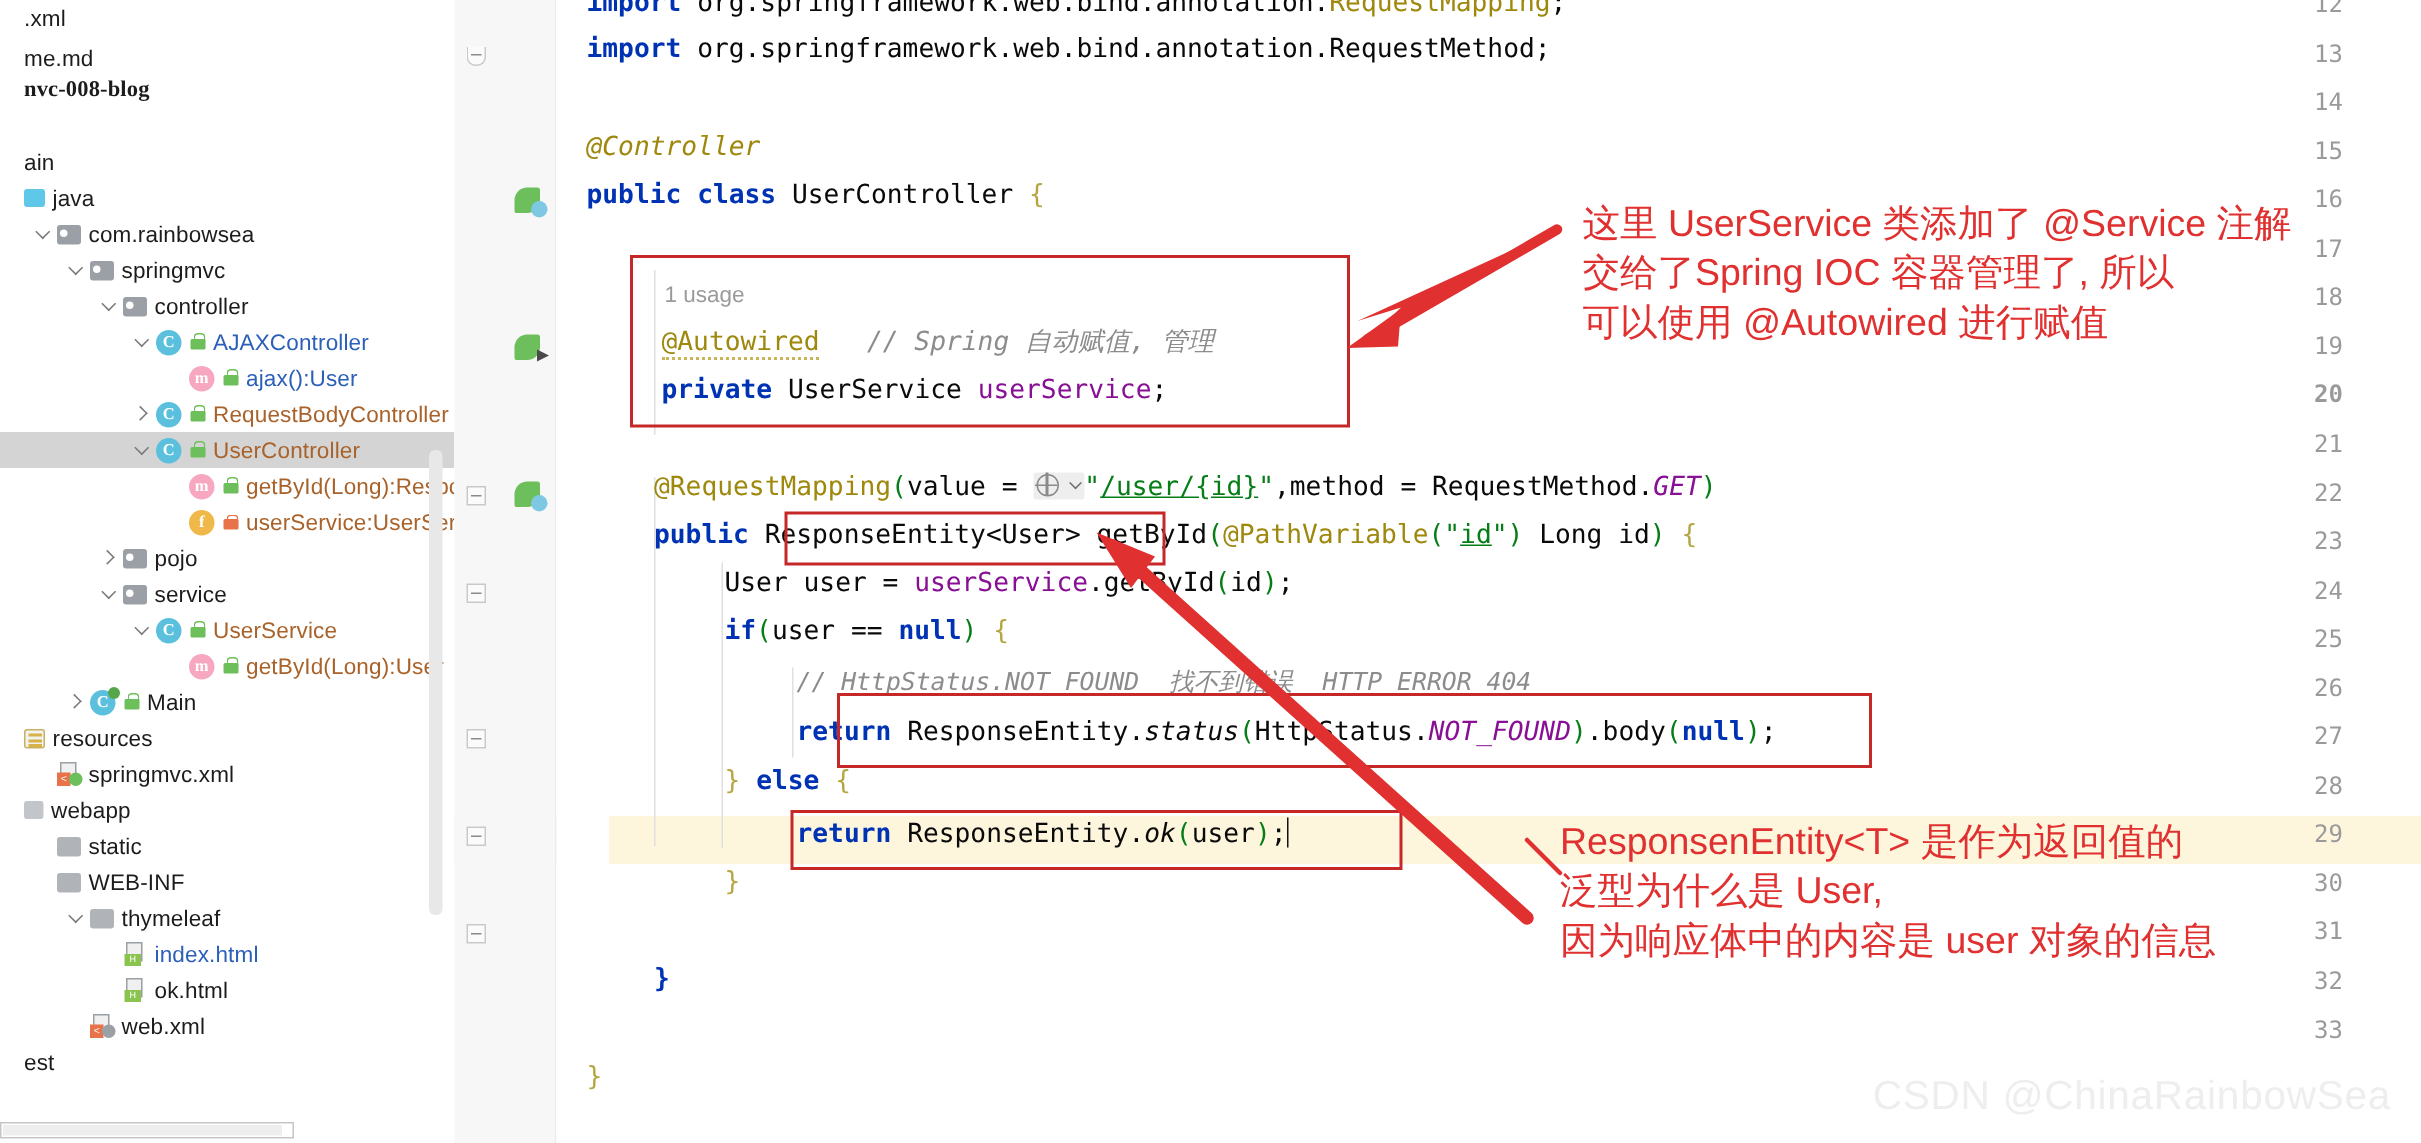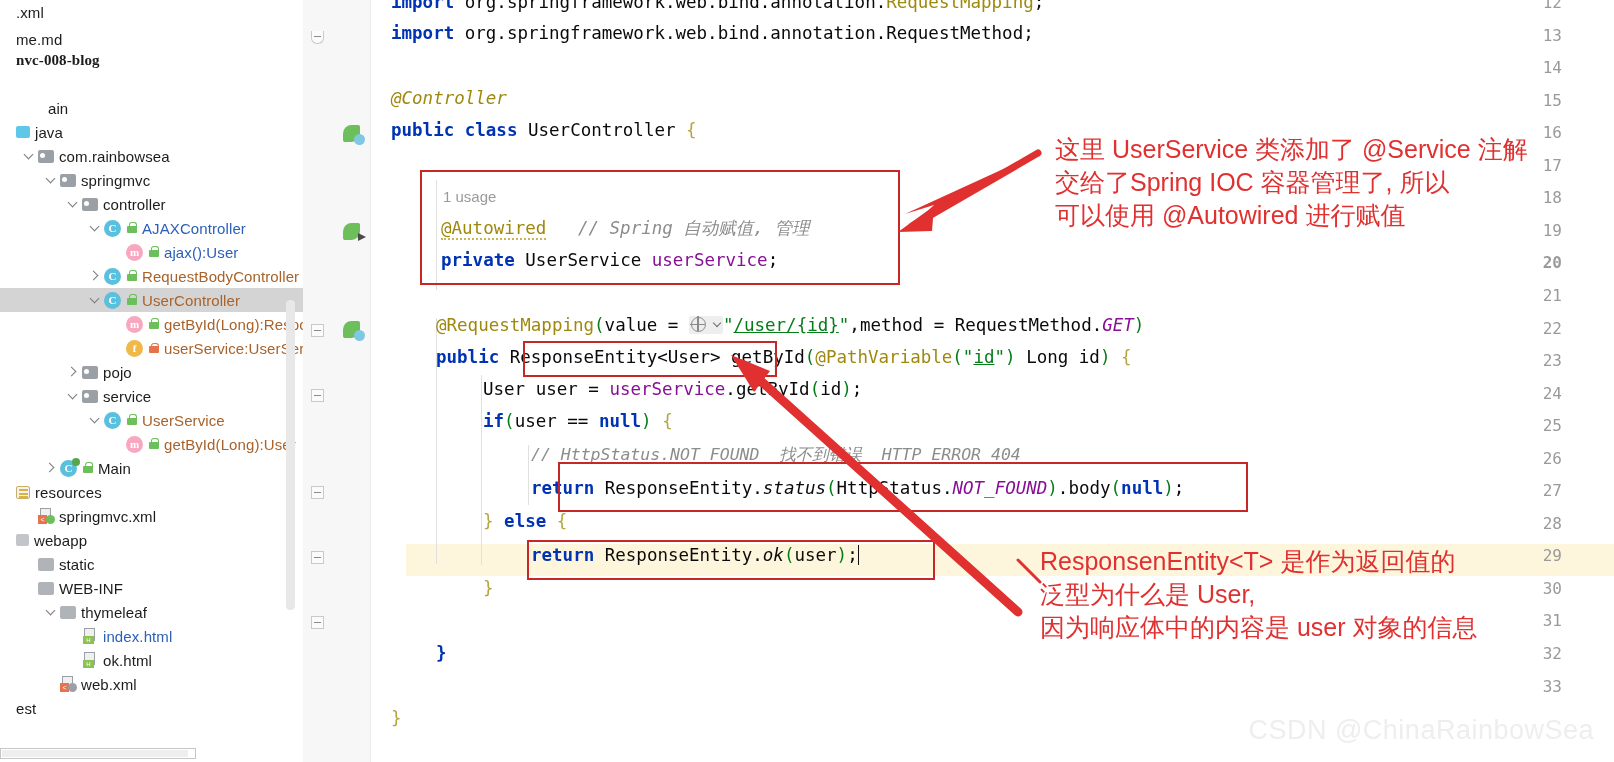--- a/index.html
+++ b/index.html
@@ -170,21 +170,21 @@
           <span class="lbl dark">me.md</span>
         </div>
         <div class="tree-row" style="padding-left: 0px;">
           <span class="chev none"></span>
           <span class="lbl bold">nvc-008-blog</span>
         </div>
         <div class="tree-row" style="padding-left: 0px;">
           <span class="chev none"></span>
           <span class="lbl dark"></span>
         </div>
-        <div class="tree-row" style="padding-left: 16px; gap: 16px;">
+        <div class="tree-row" style="padding-left: 0px;">
           <span class="chev none"></span>
           <span class="lbl dark">ain</span>
         </div>
         <div class="tree-row" style="padding-left: 0px;">
           <span class="chev none"></span>
           <span class="ic ic-srcroot"></span>
           <span class="lbl dark">java</span>
         </div>
         <div class="tree-row" style="padding-left: 22px;">
           <span class="chev down"></span>

